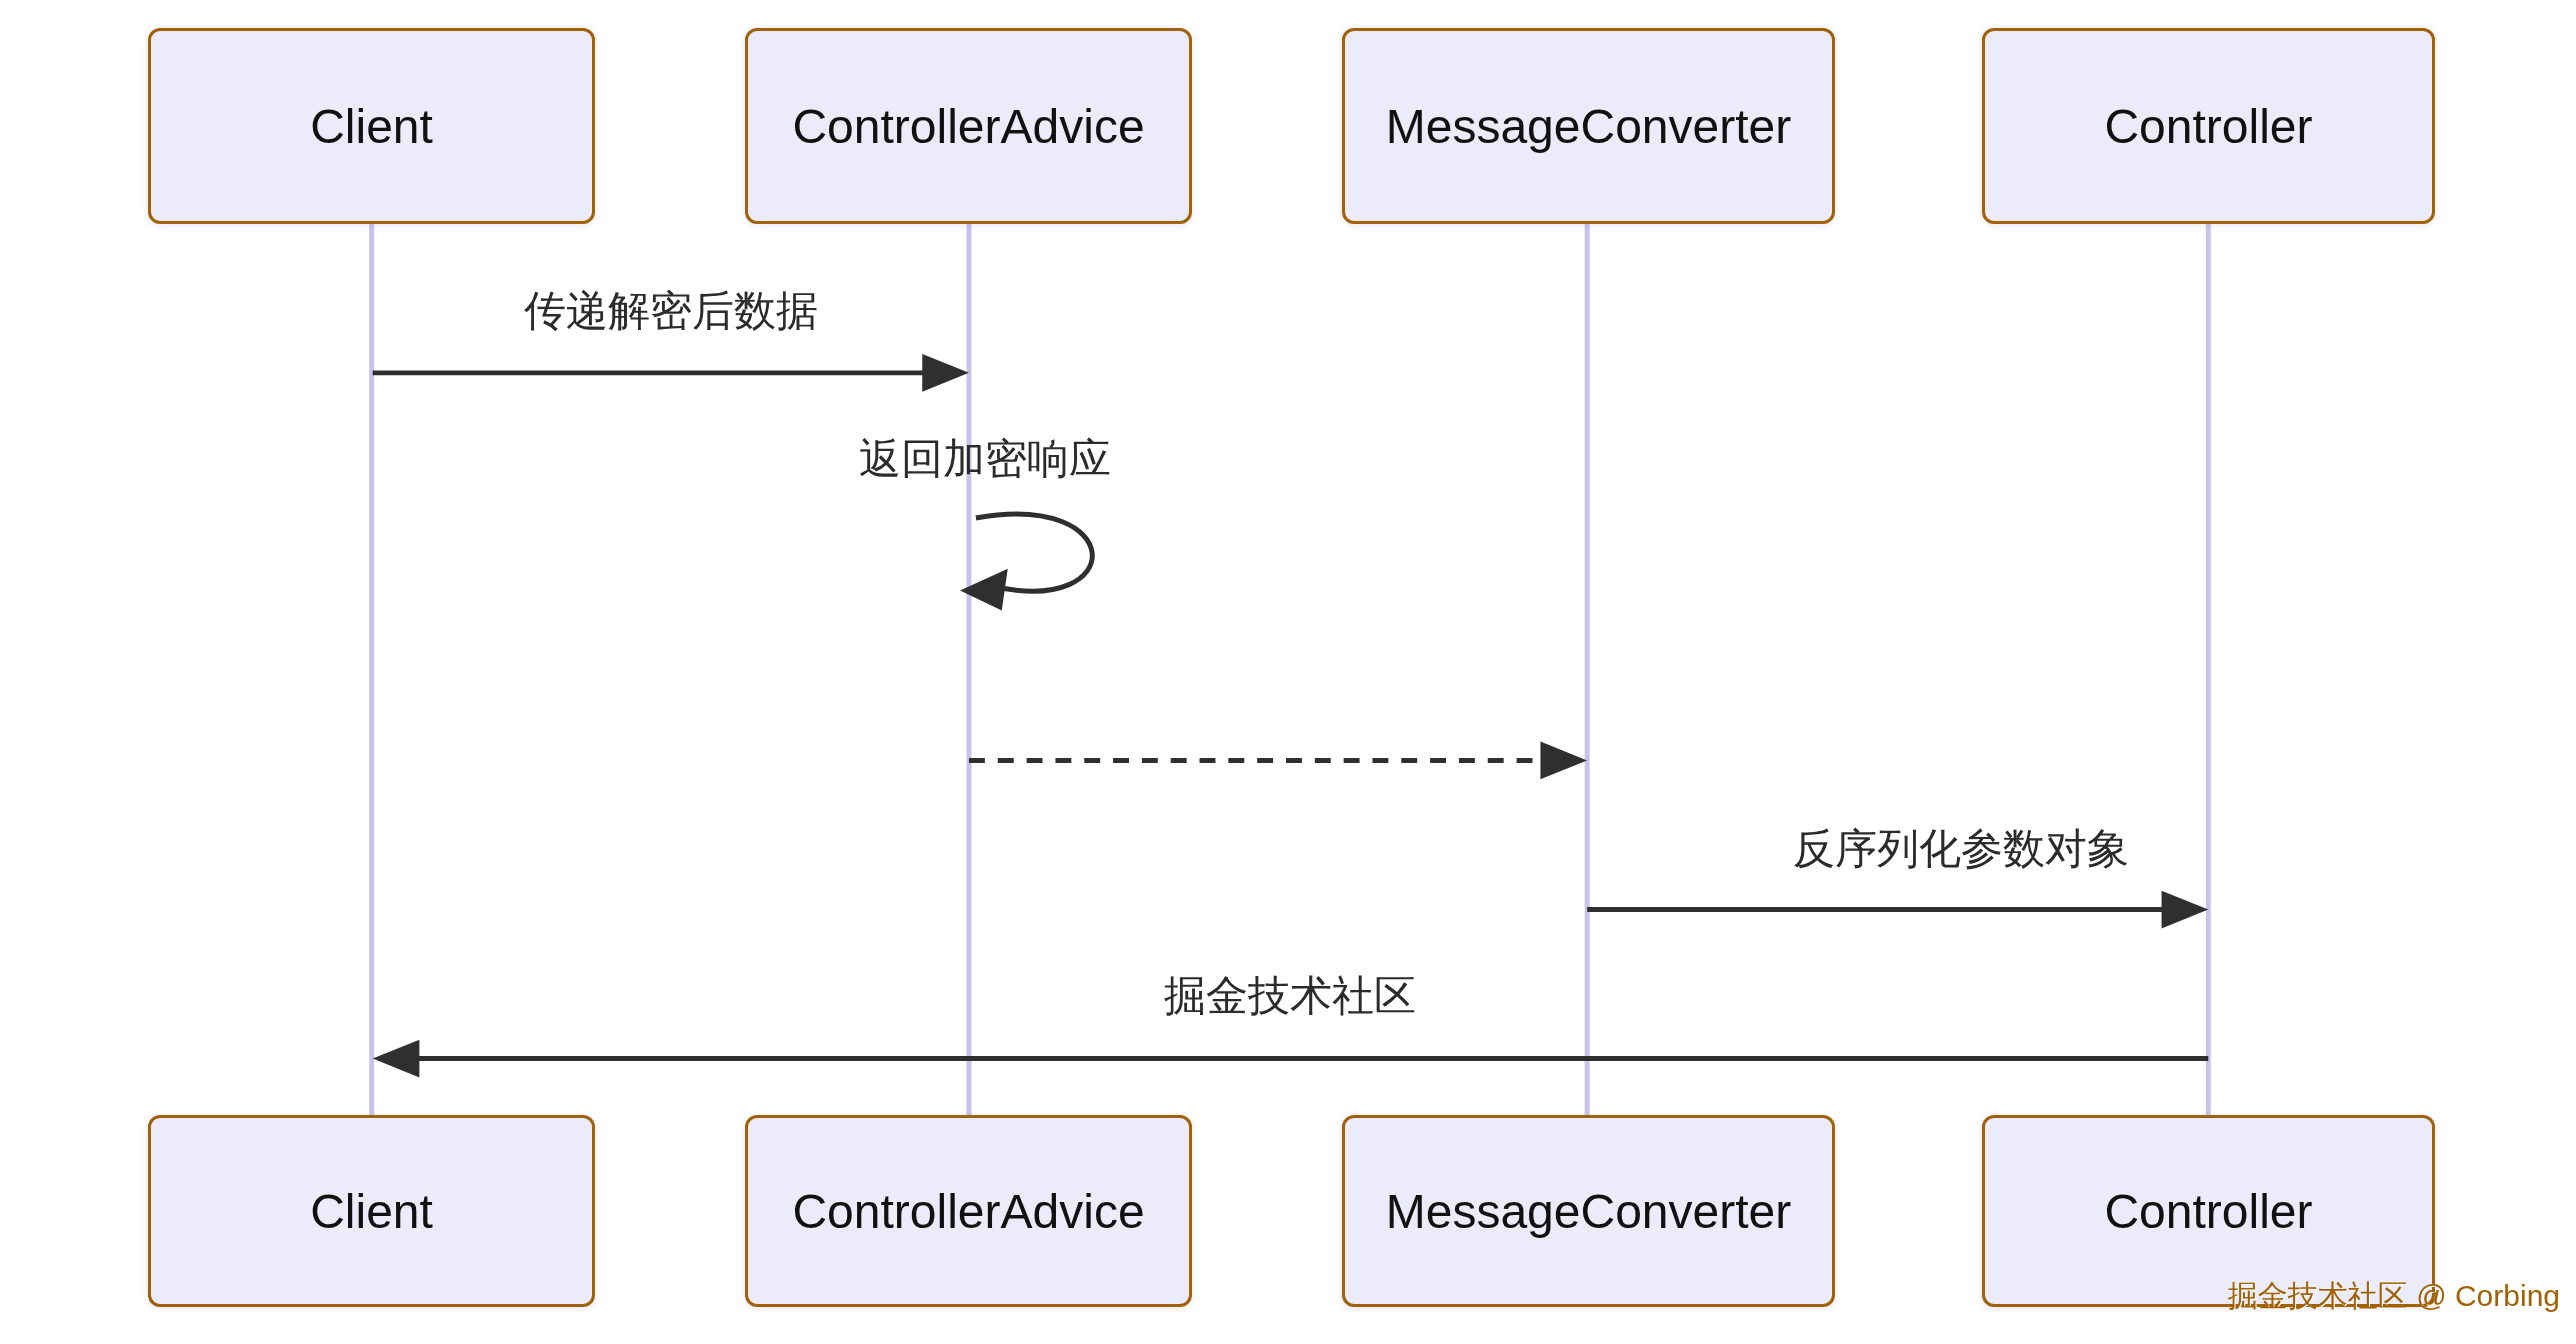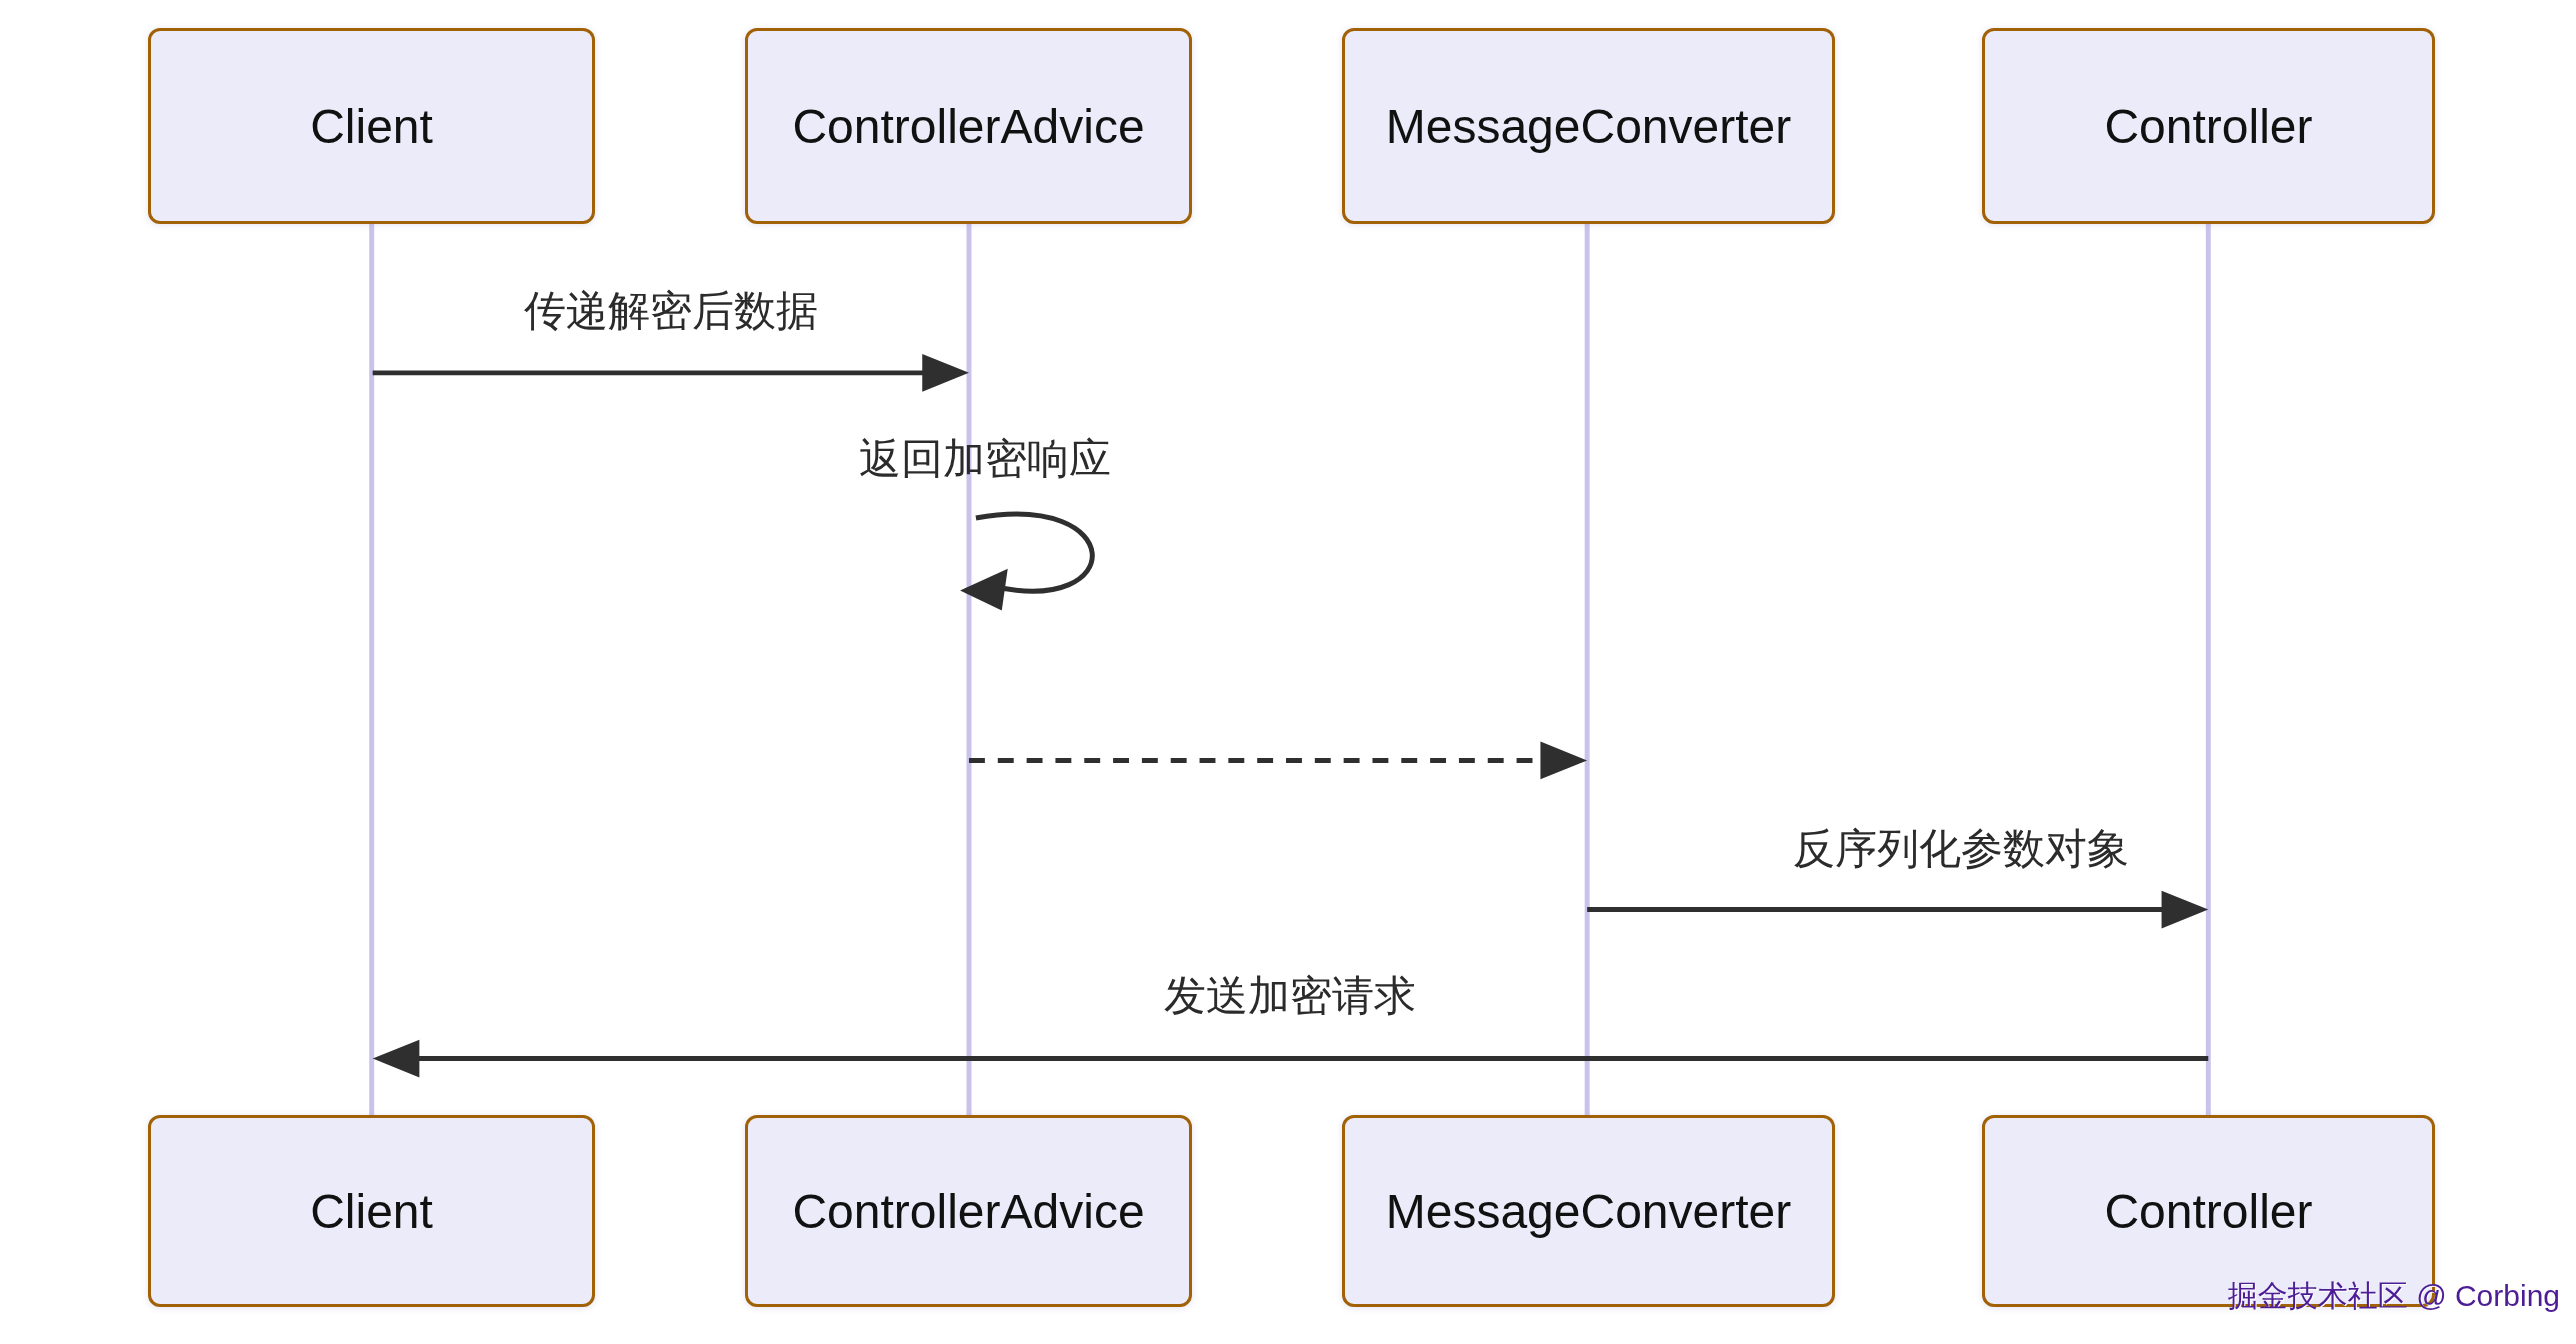--- a/index.html
+++ b/index.html
@@ -53,21 +53,21 @@
   .msg-2 { left: 985px;  top: 459px;  }
   .msg-3 { left: 1278px; top: 698px;  }
   .msg-4 { left: 1961px; top: 849px; font-family: Liberation Mono, monospace;  }
   .msg-5 { left: 1290px; top: 996px; }
 
   .watermark {
     position: absolute;
     right: 16px;
     bottom: 28px;
     font-size: 30px;
-    color: #4c1d95;
+    color: #a16207;
     text-shadow: 1px 1px 0 #ffffff;
     z-index: 5;
     white-space: nowrap;
   }
 </style>
 </head>
 <body>
 
 <div class="canvas">
 
@@ -116,18 +116,18 @@
   <div class="actor actor-converter-bot">
     <span>MessageConverter</span>
   </div>
   <div class="actor actor-controller-bot">
     <span>Controller</span>
   </div>
 
   <div class="msg-label msg-1">传递解密后数据</div>
   <div class="msg-label msg-2">返回加密响应</div>
   <div class="msg-label msg-4">反序列化参数对象</div>
-  <div class="msg-label msg-5">发送加密请求</div>
+  <div class="msg-label msg-5">掘金技术社区</div>
 
   <div class="watermark">掘金技术社区 @ Corbing</div>
 
 </div>
 
 
 </body></html>

